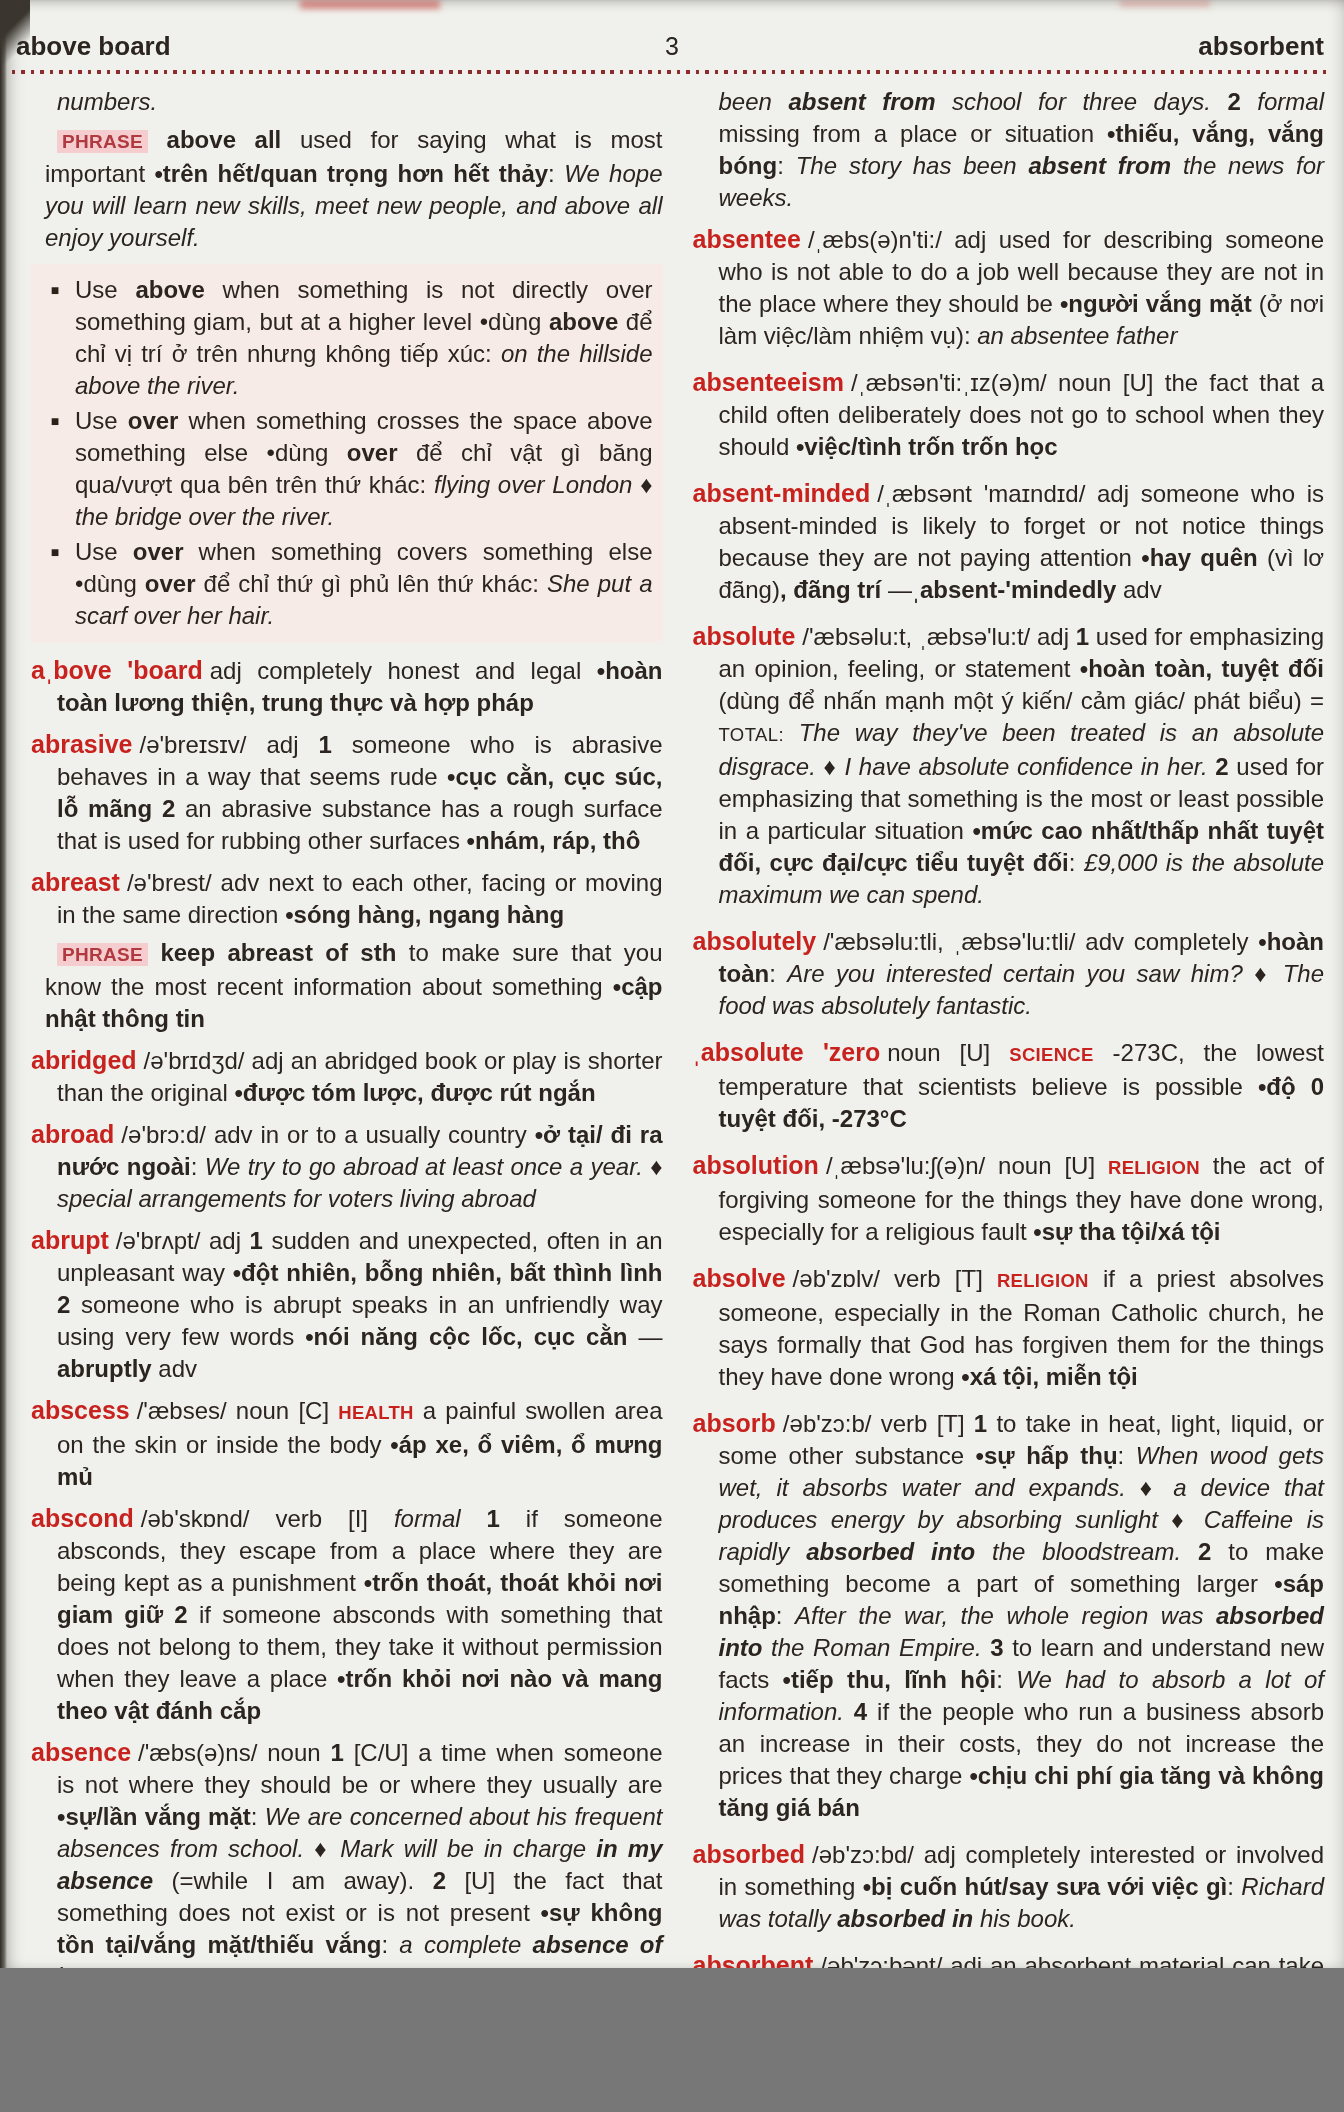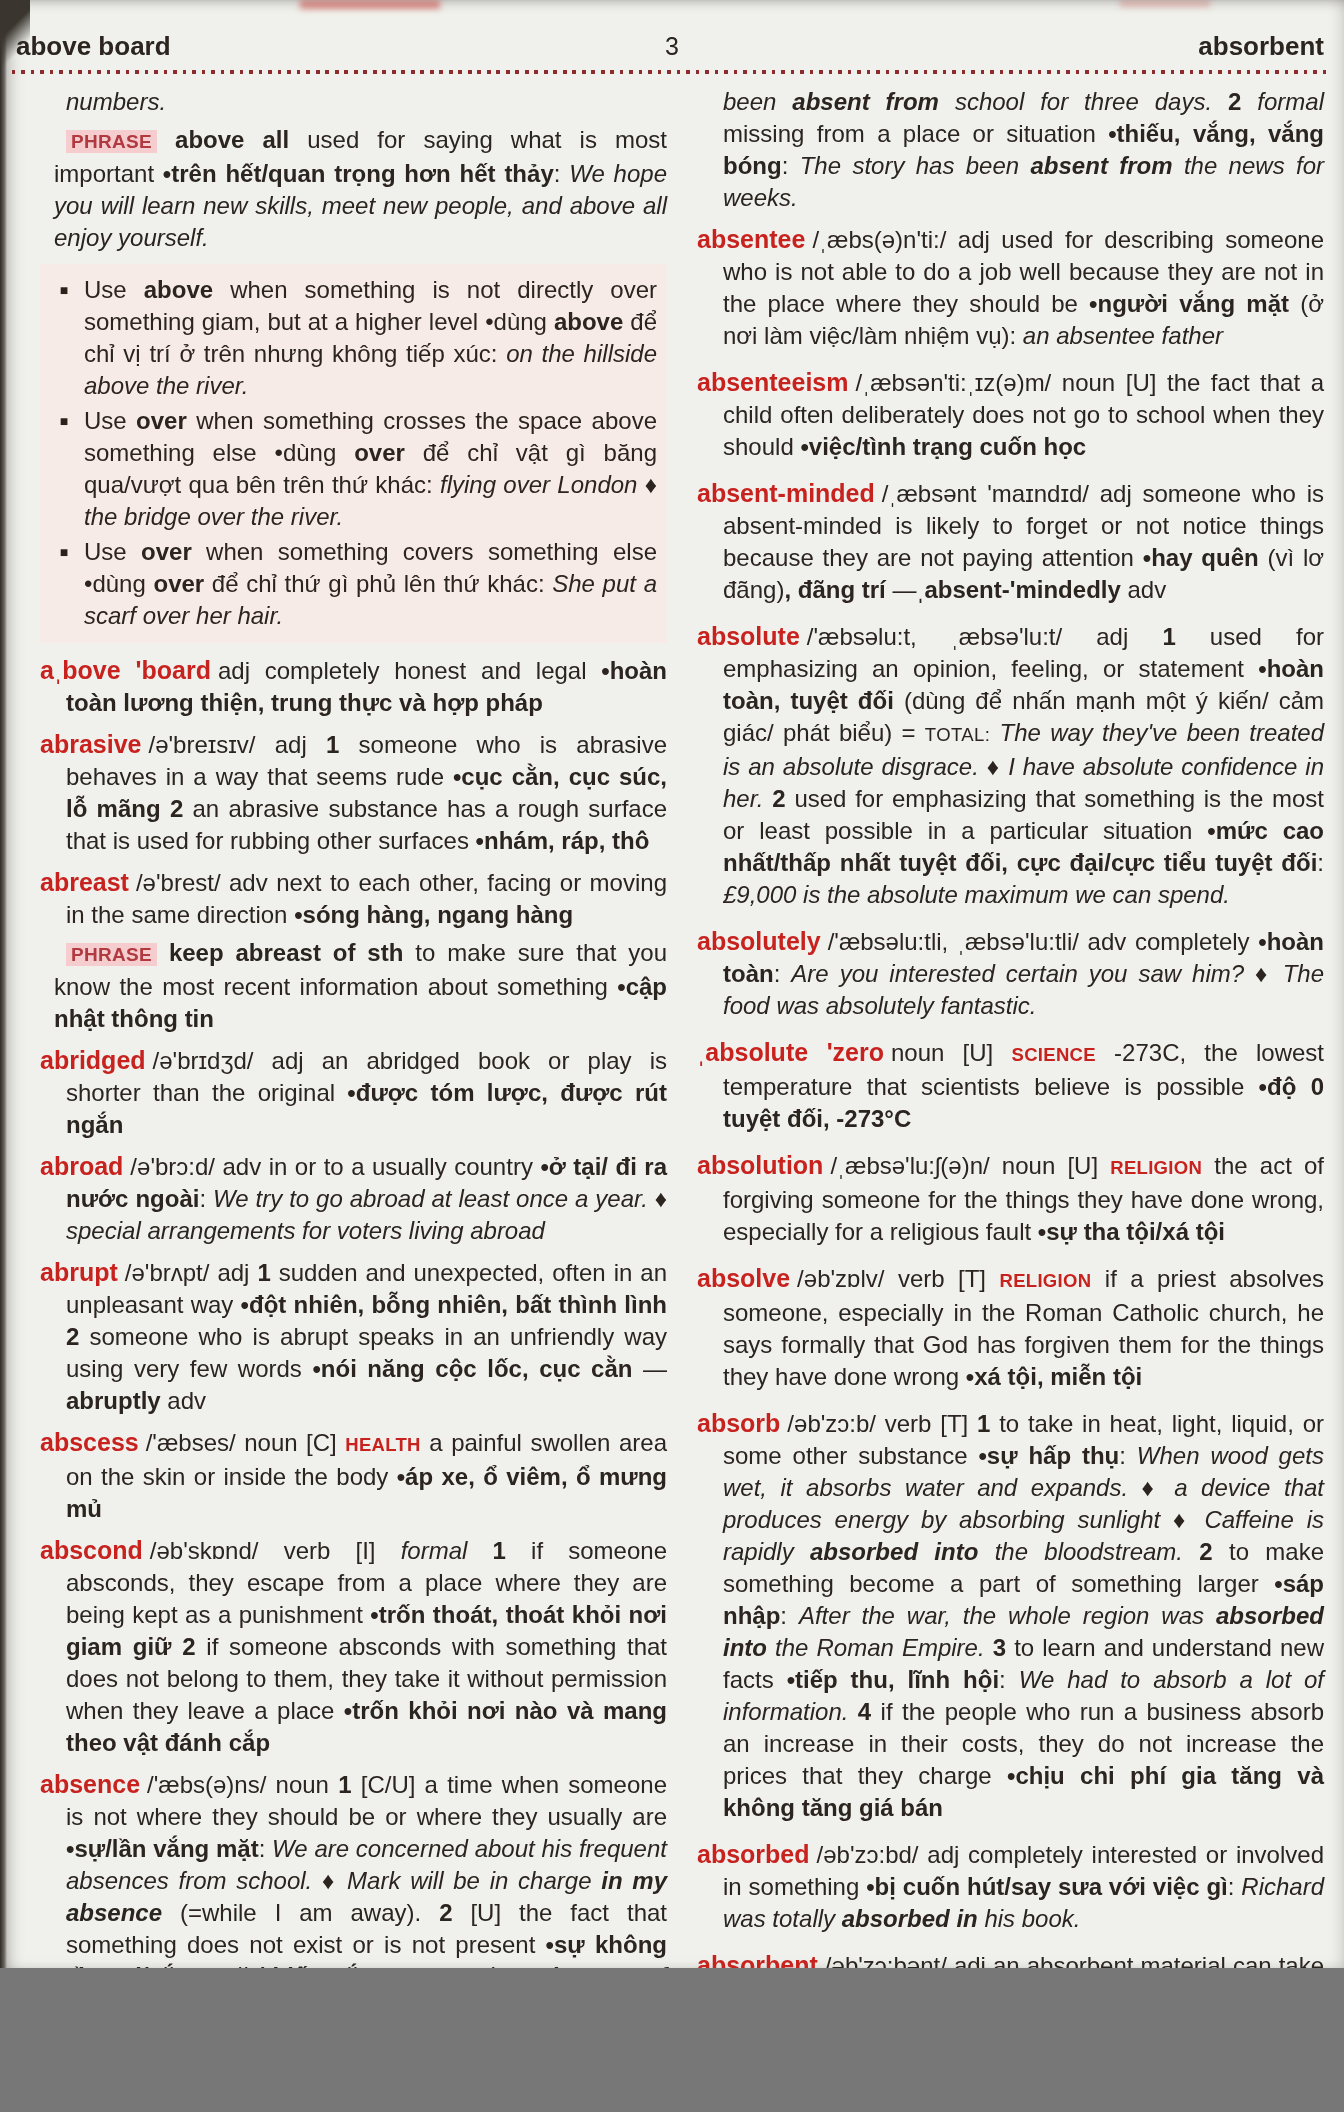--- a/index.html
+++ b/index.html
@@ -32,21 +32,21 @@
   .red-smudge2{position:absolute;top:0;left:1120px;width:90px;height:7px;
     background:rgba(198,44,40,.25);filter:blur(3px);}
 
   .header{position:relative;display:flex;justify-content:space-between;align-items:baseline;
     padding:30px 20px 4px 16px;}
   .gw{font-weight:700;font-size:26px;}
   .pageno{position:absolute;left:0;right:0;text-align:center;font-size:25px;font-weight:400;}
   .dotted{height:4px;margin:4px 14px 12px 12px;
     background-image:repeating-linear-gradient(to right,var(--dotted) 0 3.5px,transparent 3.5px 9.5px);}
 
-  .columns{display:flex;gap:30px;padding:0 20px 0 24px;margin-left:16px;}
+  .columns{display:flex;gap:30px;padding:0 20px 0 31px;}
   .col{flex:1;min-width:0;}
 
   p{margin:0 0 10px;padding-left:26px;text-indent:-26px;text-align:justify;}
   p.cont{padding-left:26px;text-indent:0;}
   p.phrase{padding-left:14px;text-indent:12px;margin-top:-4px;}
   #col-right p.entry{margin-bottom:15px;}
 
   .hw{color:var(--headword);font-weight:700;font-size:25px;line-height:1;margin-right:7px;}
   .b{font-weight:700;}
   .i{font-style:italic;}
@@ -103,21 +103,21 @@
         <p class="entry"><span class="hw">abroad</span><span>/ə'brɔ:d/ adv  in or to a usually country </span><span class="b">•ở tại/ đi ra nước ngoài</span><span>: </span><span class="i">We try to go abroad at least once a year.</span><span> ♦ </span><span class="i">special arrangements for voters living abroad</span></p>
         <p class="entry"><span class="hw">abrupt</span><span>/ə'brʌpt/ adj  </span><span class="b">1</span><span> sudden and unexpected, often in an unpleasant way </span><span class="b">•đột nhiên, bỗng nhiên, bất thình lình</span><span> </span><span class="b">2</span><span> someone who is abrupt speaks in an unfriendly way using very few words </span><span class="b">•nói năng cộc lốc, cục cằn</span><span> —</span><span class="b">abruptly</span><span>  adv</span></p>
         <p class="entry"><span class="hw">abscess</span><span>/'æbses/ noun [C] </span><span class="lab">HEALTH</span><span> a painful swollen area on the skin or inside the body </span><span class="b">•áp xe, ổ viêm, ổ mưng mủ</span></p>
         <p class="entry"><span class="hw">abscond</span><span>/əb'skɒnd/ verb [I] </span><span class="i">formal</span><span> </span><span class="b">1</span><span> if someone absconds, they escape from a place where they are being kept as a punishment </span><span class="b">•trốn thoát, thoát khỏi nơi giam giữ</span><span> </span><span class="b">2</span><span> if someone absconds with something that does not belong to them, they take it without permission when they leave a place </span><span class="b">•trốn khỏi nơi nào và mang theo vật đánh cắp</span></p>
         <p class="entry"><span class="hw">absence</span><span>/'æbs(ə)ns/ noun </span><span class="b">1</span><span> [C/U]  a time when someone is not where they should be or where they usually are </span><span class="b">•sự/lần vắng mặt</span><span>: </span><span class="i">We are concerned about his frequent absences from school.</span><span> ♦ </span><span class="i">Mark will be in charge </span><span class="bi">in my absence</span><span> (=while I am away). </span><span class="b">2</span><span> [U]  the fact that something does not exist or is not present </span><span class="b">•sự không tồn tại/vắng mặt/thiếu vắng</span><span>: </span><span class="i">a complete </span><span class="bi">absence of</span><span class="i"> humour</span></p>
         <p class="entry"><span class="hw">absent</span><span>/'æbs(ə)nt/ adj  </span><span class="b">1</span><span> not in the place where you should be </span><span class="b">•vắng mặt, khiếm diện</span><span> ≠  </span><span class="sc">PRESENT:</span><span> </span><span class="i">He's</span></p>
       </div>
     <div class="col" id="col-right">
         <p class="cont"><span class="i">been </span><span class="bi">absent from</span><span class="i"> school for three days.</span><span> </span><span class="b">2</span><span> </span><span class="i">formal</span><span> missing from a place or situation </span><span class="b">•thiếu, vắng, vắng bóng</span><span>: </span><span class="i">The story has been </span><span class="bi">absent from</span><span class="i"> the news for weeks.</span></p>
         <p class="entry"><span class="hw">absentee</span><span>/ˌæbs(ə)n'ti:/ adj  used for describing someone who is not able to do a job well because they are not in the place where they should be </span><span class="b">•người vắng mặt</span><span> (ở nơi làm việc/làm nhiệm vụ): </span><span class="i">an absentee father</span></p>
-        <p class="entry"><span class="hw">absenteeism</span><span>/ˌæbsən'ti:ˌɪz(ə)m/ noun [U]  the fact that a child often deliberately does not go to school when they should </span><span class="b">•việc/tình trạng cuốn học</span></p>
+        <p class="entry"><span class="hw">absenteeism</span><span>/ˌæbsən'ti:ˌɪz(ə)m/ noun [U]  the fact that a child often deliberately does not go to school when they should </span><span class="b">•việc/tình trốn trốn học</span></p>
         <p class="entry"><span class="hw">absent-minded</span><span>/ˌæbsənt 'maɪndɪd/ adj  someone who is absent-minded is likely to forget or not notice things because they are not paying attention </span><span class="b">•hay quên</span><span> (vì lơ đãng)</span><span class="b">, đãng trí</span><span> —</span><span class="b">ˌabsent-'mindedly</span><span>  adv</span></p>
         <p class="entry"><span class="hw">absolute</span><span>/'æbsəlu:t, ˌæbsə'lu:t/ adj  </span><span class="b">1</span><span> used for emphasizing an opinion, feeling, or statement </span><span class="b">•hoàn toàn, tuyệt đối</span><span> (dùng để nhấn mạnh một ý kiến/ cảm giác/ phát biểu) =  </span><span class="sc">TOTAL:</span><span> </span><span class="i">The way they've been treated is an absolute disgrace.</span><span> ♦ </span><span class="i">I have absolute confidence in her.</span><span> </span><span class="b">2</span><span> used for emphasizing that something is the most or least possible in a particular situation </span><span class="b">•mức cao nhất/thấp nhất tuyệt đối, cực đại/cực tiểu tuyệt đối</span><span>: </span><span class="i">£9,000 is the absolute maximum we can spend.</span></p>
         <p class="entry"><span class="hw">absolutely</span><span>/'æbsəlu:tli, ˌæbsə'lu:tli/ adv  completely </span><span class="b">•hoàn toàn</span><span>: </span><span class="i">Are you interested certain you saw him?</span><span> ♦ </span><span class="i">The food was absolutely fantastic.</span></p>
         <p class="entry"><span class="hw">ˌabsolute 'zero</span><span>noun [U] </span><span class="lab">SCIENCE</span><span> -273C, the lowest temperature that scientists believe is possible </span><span class="b">•độ 0 tuyệt đối, -273°C</span></p>
         <p class="entry"><span class="hw">absolution</span><span>/ˌæbsə'lu:ʃ(ə)n/ noun [U] </span><span class="lab">RELIGION</span><span> the act of forgiving someone for the things they have done wrong, especially for a religious fault </span><span class="b">•sự tha tội/xá tội</span></p>
         <p class="entry"><span class="hw">absolve</span><span>/əb'zɒlv/ verb [T] </span><span class="lab">RELIGION</span><span> if a priest absolves someone, especially in the Roman Catholic church, he says formally that God has forgiven them for the things they have done wrong </span><span class="b">•xá tội, miễn tội</span></p>
         <p class="entry"><span class="hw">absorb</span><span>/əb'zɔ:b/ verb [T] </span><span class="b">1</span><span> to take in heat, light, liquid, or some other substance </span><span class="b">•sự hấp thụ</span><span>: </span><span class="i">When wood gets wet, it absorbs water and expands.</span><span> ♦ </span><span class="i">a device that produces energy by absorbing sunlight</span><span> ♦ </span><span class="i">Caffeine is rapidly </span><span class="bi">absorbed into</span><span class="i"> the bloodstream.</span><span> </span><span class="b">2</span><span> to make something become a part of something larger </span><span class="b">•sáp nhập</span><span>: </span><span class="i">After the war, the whole region was </span><span class="bi">absorbed into</span><span class="i"> the Roman Empire.</span><span> </span><span class="b">3</span><span> to learn and understand new facts </span><span class="b">•tiếp thu, lĩnh hội</span><span>: </span><span class="i">We had to absorb a lot of information.</span><span>  </span><span class="b">4</span><span> if the people who run a business absorb an increase in their costs, they do not increase the prices that they charge </span><span class="b">•chịu chi phí gia tăng và không tăng giá bán</span></p>
         <p class="entry"><span class="hw">absorbed</span><span>/əb'zɔ:bd/ adj  completely interested or involved in something </span><span class="b">•bị cuốn hút/say sưa với việc gì</span><span>: </span><span class="i">Richard was totally </span><span class="bi">absorbed in</span><span class="i"> his book.</span></p>
         <p class="entry"><span class="hw">absorbent</span><span>/əb'zɔ:bənt/ adj  an absorbent material can take in and hold liquids </span><span class="b">•có tính hút giữ chất lỏng, hút nước, thấm nước</span></p>
       </div>

